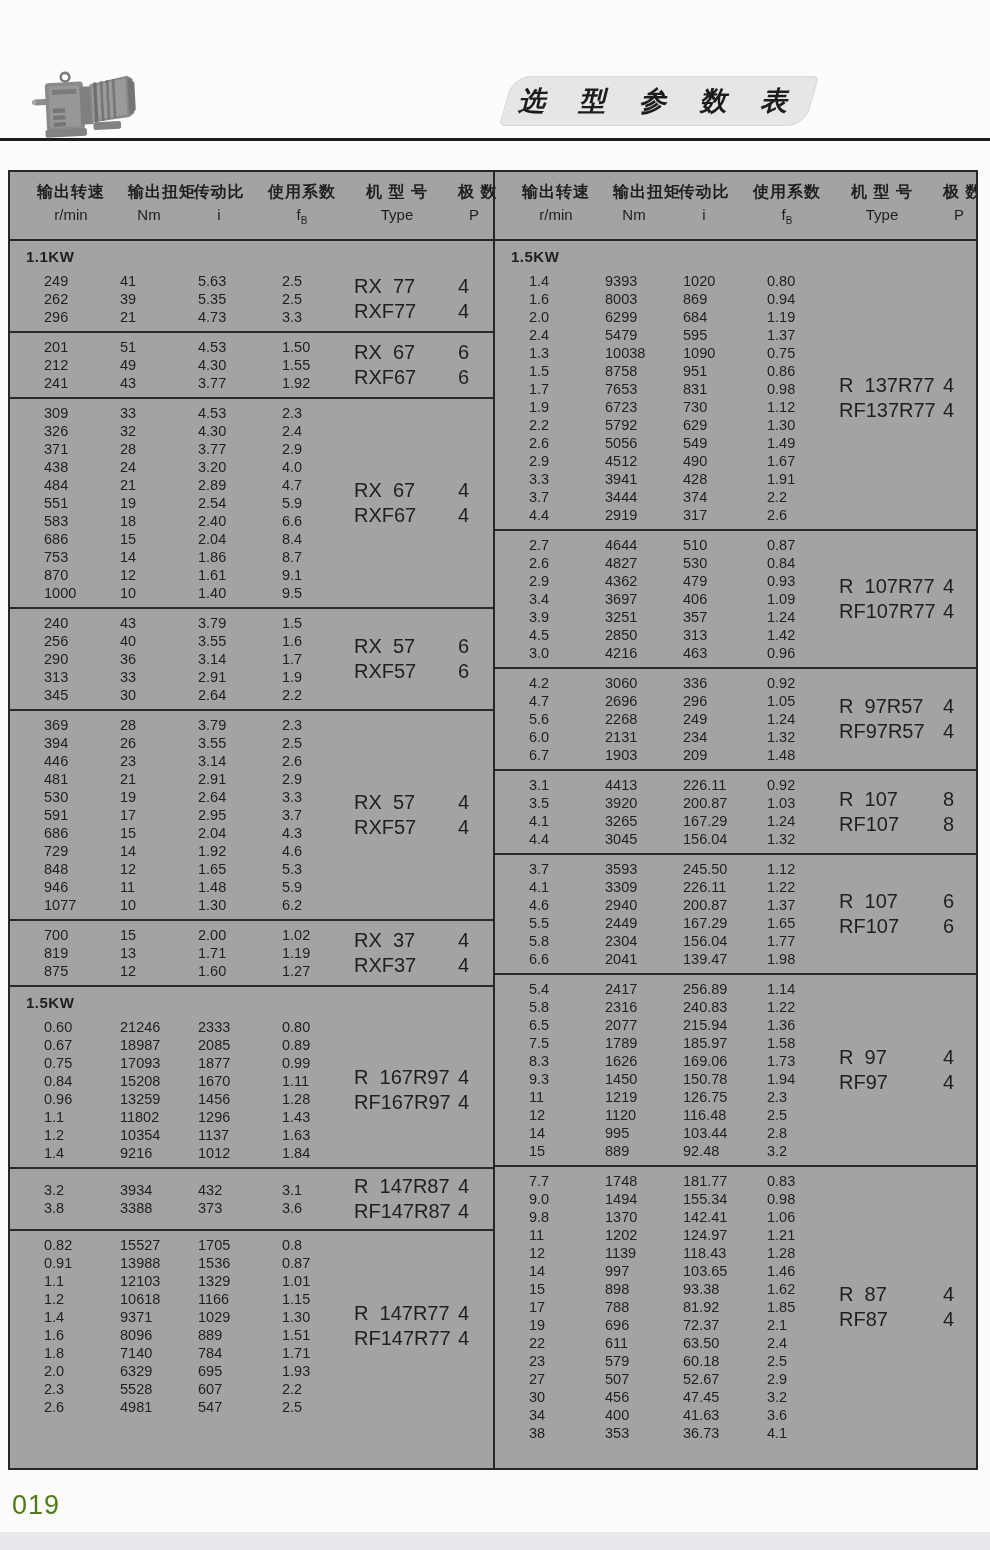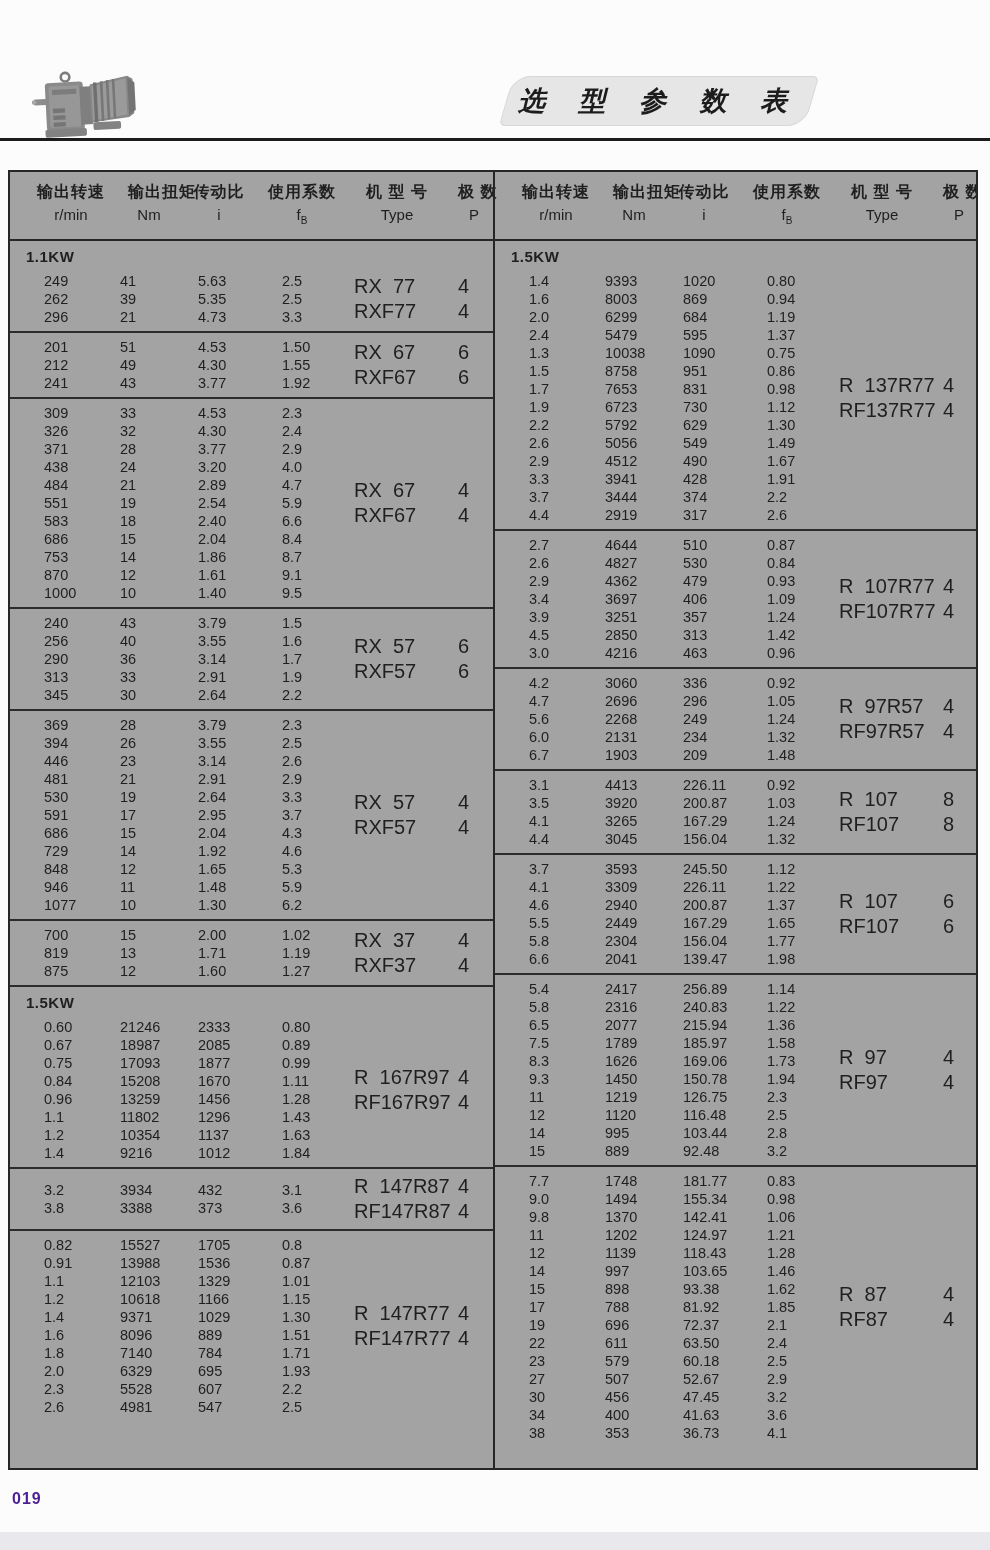--- a/index.html
+++ b/index.html
@@ -59,21 +59,21 @@
   .data-row{display:flex;font-size:14.5px;line-height:18px;white-space:nowrap;}
   .cell-speed{width:76px;margin-left:34px;}
   .cell-torque{width:78px;}
   .cell-ratio{width:84px;}
   .cell-fb{width:66px;}
   .model-block{flex:1 1 auto;padding-left:6px;}
   .model-line{display:flex;font-size:20px;line-height:25px;white-space:pre;}
   .model-name{width:104px;}
   .pole-count{width:30px;}
   
-  .page-number{position:absolute;left:12px;top:1490px;font-size:16px;color:#4c1d95;letter-spacing:1px;font-weight:bold;}
+  .page-number{position:absolute;left:12px;top:1490px;font-size:27px;color:#4d7c0f;letter-spacing:1px;}
   .footer-band{position:absolute;left:0;bottom:0;width:990px;height:18px;background:#e9e9ed;}
 </style>
 </head>
 <body>
 
 <div class="page">
 
   <svg class="motor-img" viewBox="0 0 130 90" xmlns="http://www.w3.org/2000/svg">
     <g transform="rotate(-3 65 48)">
       <rect x="2" y="40" width="16" height="7" rx="2" fill="#8d8d8d"></rect>

